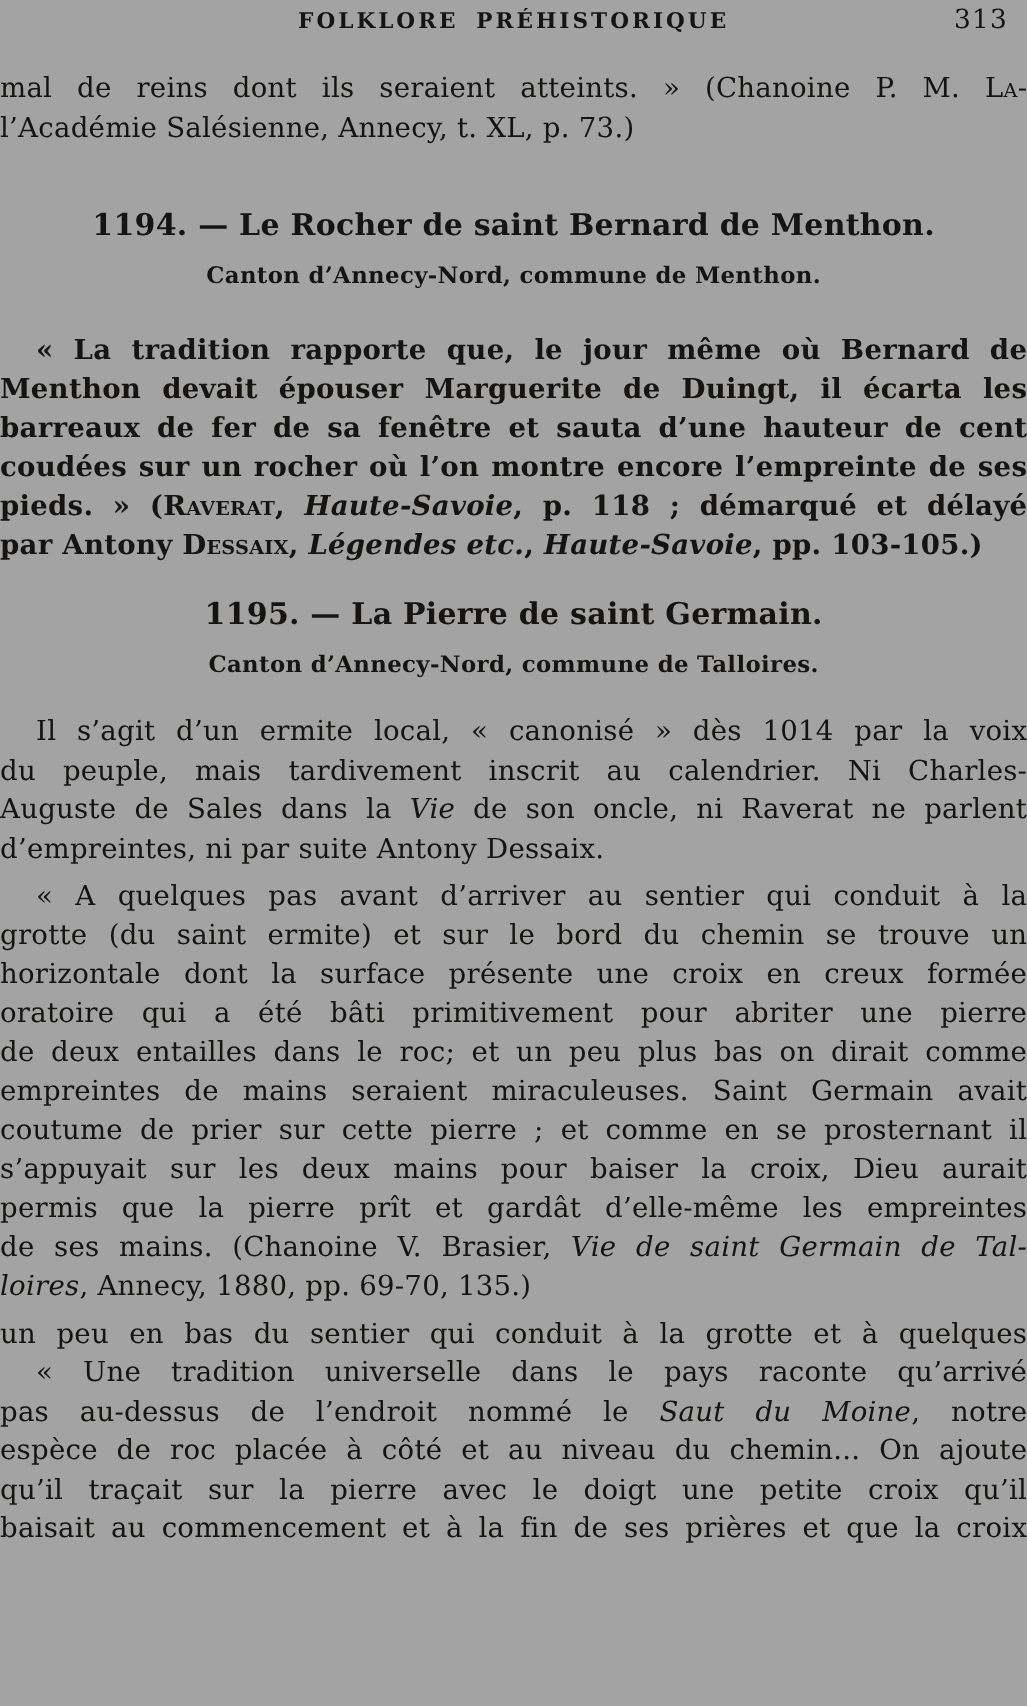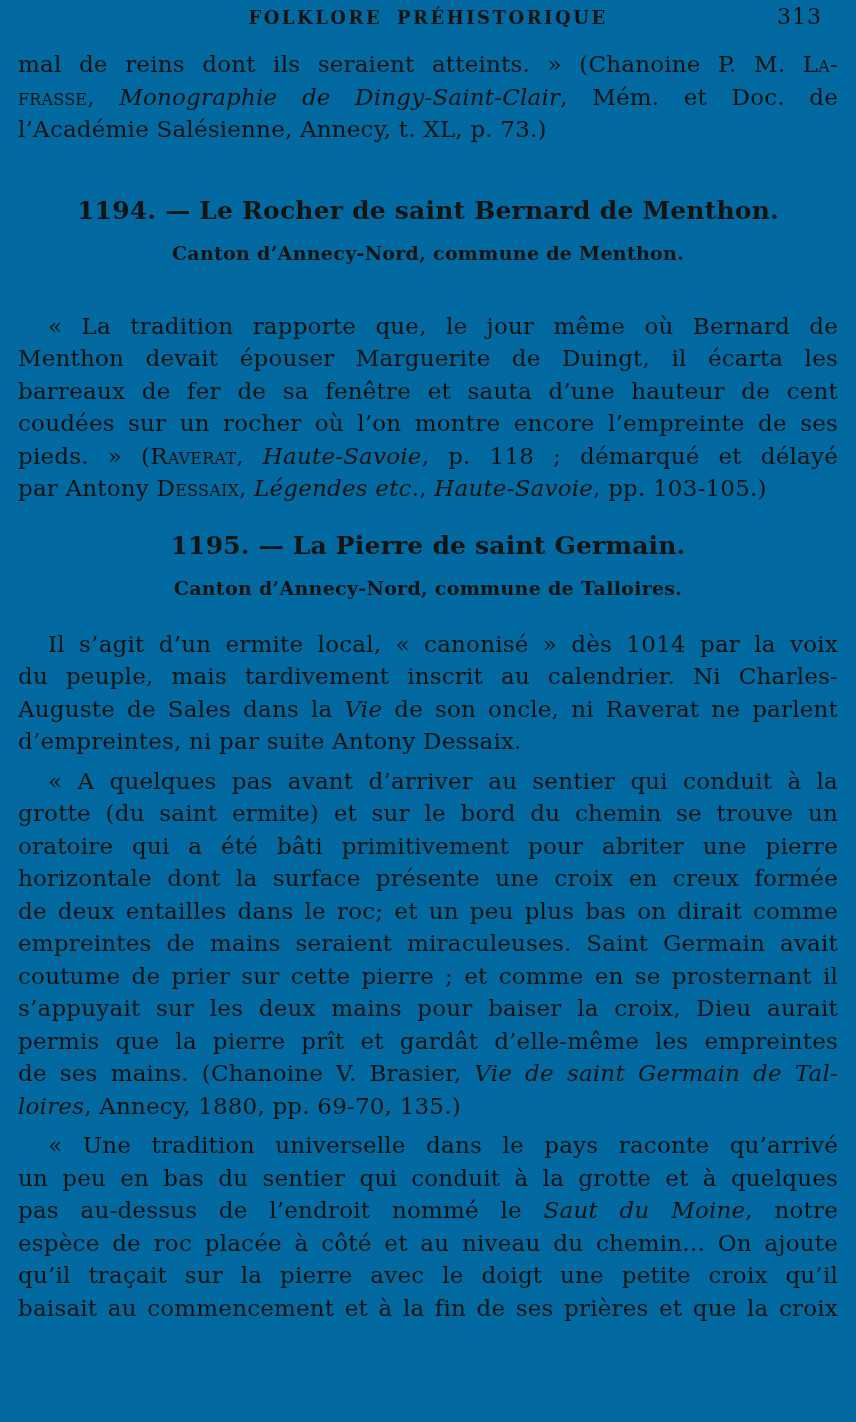--- a/index.html
+++ b/index.html
@@ -5,25 +5,25 @@
   html, body { margin: 0; padding: 0; }
   body {
     background: #e8e8e8;
     font-family: "DejaVu Serif", "Liberation Serif", serif;
   }
   .page {
     position: relative;
     width: 856px;
     height: 1422px;
     margin: 0 auto;
-    background: #0369a1;
+    background: #a3a3a3;
     color: #151412;
     overflow: hidden;
     box-sizing: border-box;
-    padding: 0 18px;
+    padding: 0 0;
   }
   
   .header {
     position: relative;
     height: 48px;
   }
   .running-title {
     position: absolute;
     top: 7px;
     left: 0;
@@ -67,42 +67,41 @@
     text-align: center;
   }
   .subheading {
     font-size: 19px;
     line-height: 28px;
     font-weight: bold;
     text-align: center;
     letter-spacing: 0.3px;
   }
   
-  #page-body > :nth-child(1) { margin-top: 0; }
+  #page-body > :nth-child(1) { margin-top: 10px; }
   #page-body > :nth-child(2) { margin-top: 48px; }
   #page-body > :nth-child(3) { margin-top: 12px; }
-  #page-body > :nth-child(4) { margin-top: 43px; }
+  #page-body > :nth-child(4) { margin-top: 32px; font-weight: bold; }
   #page-body > :nth-child(5) { margin-top: 24px; }
   #page-body > :nth-child(6) { margin-top: 12px; }
   #page-body > :nth-child(7) { margin-top: 26px; }
   #page-body > :nth-child(8) { margin-top: 7px; }
   #page-body > :nth-child(9) { margin-top: 7px; }
 </style>
 </head>
 <body>
 
 <div class="page">
   <div class="header">
     <div class="running-title">FOLKLORE PRÉHISTORIQUE</div>
     <div class="page-number">313</div>
   </div>
   <div id="page-body" class="body-text">
       <div class="para">
         <div class="line"><span class="n">mal de reins dont ils seraient atteints. » (Chanoine P. M. </span><span class="sc">La-</span></div>
-        <div class="line"><span class="sc">frasse</span><span class="n">, </span><span class="i">Monographie de Dingy-Saint-Clair</span><span class="n">, Mém. et Doc. de</span></div>
         <div class="line last"><span class="n">l’Académie Salésienne, Annecy, t. XL, p. 73.)</span></div>
       </div>
       <div class="heading">1194. — Le Rocher de saint Bernard de Menthon.</div>
       <div class="subheading">Canton d’Annecy-Nord, commune de Menthon.</div>
       <div class="para">
         <div class="line indent"><span class="n">« La tradition rapporte que, le jour même où Bernard de</span></div>
         <div class="line"><span class="n">Menthon devait épouser Marguerite de Duingt, il écarta les</span></div>
         <div class="line"><span class="n">barreaux de fer de sa fenêtre et sauta d’une hauteur de cent</span></div>
         <div class="line"><span class="n">coudées sur un rocher où l’on montre encore l’empreinte de ses</span></div>
         <div class="line"><span class="n">pieds. » (</span><span class="sc">Raverat</span><span class="n">, </span><span class="i">Haute-Savoie</span><span class="n">, p. 118 ; démarqué et délayé</span></div>
@@ -112,32 +111,32 @@
       <div class="subheading">Canton d’Annecy-Nord, commune de Talloires.</div>
       <div class="para">
         <div class="line indent"><span class="n">Il s’agit d’un ermite local, « canonisé » dès 1014 par la voix</span></div>
         <div class="line"><span class="n">du peuple, mais tardivement inscrit au calendrier. Ni Charles-</span></div>
         <div class="line"><span class="n">Auguste de Sales dans la </span><span class="i">Vie</span><span class="n"> de son oncle, ni Raverat ne parlent</span></div>
         <div class="line last"><span class="n">d’empreintes, ni par suite Antony Dessaix.</span></div>
       </div>
       <div class="para">
         <div class="line indent"><span class="n">« A quelques pas avant d’arriver au sentier qui conduit à la</span></div>
         <div class="line"><span class="n">grotte (du saint ermite) et sur le bord du chemin se trouve un</span></div>
+        <div class="line"><span class="n">horizontale dont la surface présente une croix en creux formée</span></div>
         <div class="line"><span class="n">oratoire qui a été bâti primitivement pour abriter une pierre</span></div>
-        <div class="line"><span class="n">horizontale dont la surface présente une croix en creux formée</span></div>
         <div class="line"><span class="n">de deux entailles dans le roc; et un peu plus bas on dirait comme</span></div>
         <div class="line"><span class="n">empreintes de mains seraient miraculeuses. Saint Germain avait</span></div>
         <div class="line"><span class="n">coutume de prier sur cette pierre ; et comme en se prosternant il</span></div>
         <div class="line"><span class="n">s’appuyait sur les deux mains pour baiser la croix, Dieu aurait</span></div>
         <div class="line"><span class="n">permis que la pierre prît et gardât d’elle-même les empreintes</span></div>
         <div class="line"><span class="n">de ses mains. (Chanoine V. Brasier, </span><span class="i">Vie de saint Germain de Tal-</span></div>
         <div class="line last"><span class="i">loires</span><span class="n">, Annecy, 1880, pp. 69-70, 135.)</span></div>
       </div>
       <div class="para">
+        <div class="line"><span class="n">un peu en bas du sentier qui conduit à la grotte et à quelques</span></div>
         <div class="line indent"><span class="n">« Une tradition universelle dans le pays raconte qu’arrivé</span></div>
-        <div class="line"><span class="n">un peu en bas du sentier qui conduit à la grotte et à quelques</span></div>
         <div class="line"><span class="n">pas au-dessus de l’endroit nommé le </span><span class="i">Saut du Moine</span><span class="n">, notre</span></div>
         <div class="line"><span class="n">espèce de roc placée à côté et au niveau du chemin... On ajoute</span></div>
         <div class="line"><span class="n">qu’il traçait sur la pierre avec le doigt une petite croix qu’il</span></div>
         <div class="line"><span class="n">baisait au commencement et à la fin de ses prières et que la croix</span></div>
       </div>
     </div>
 </div>
 
 </body></html>

